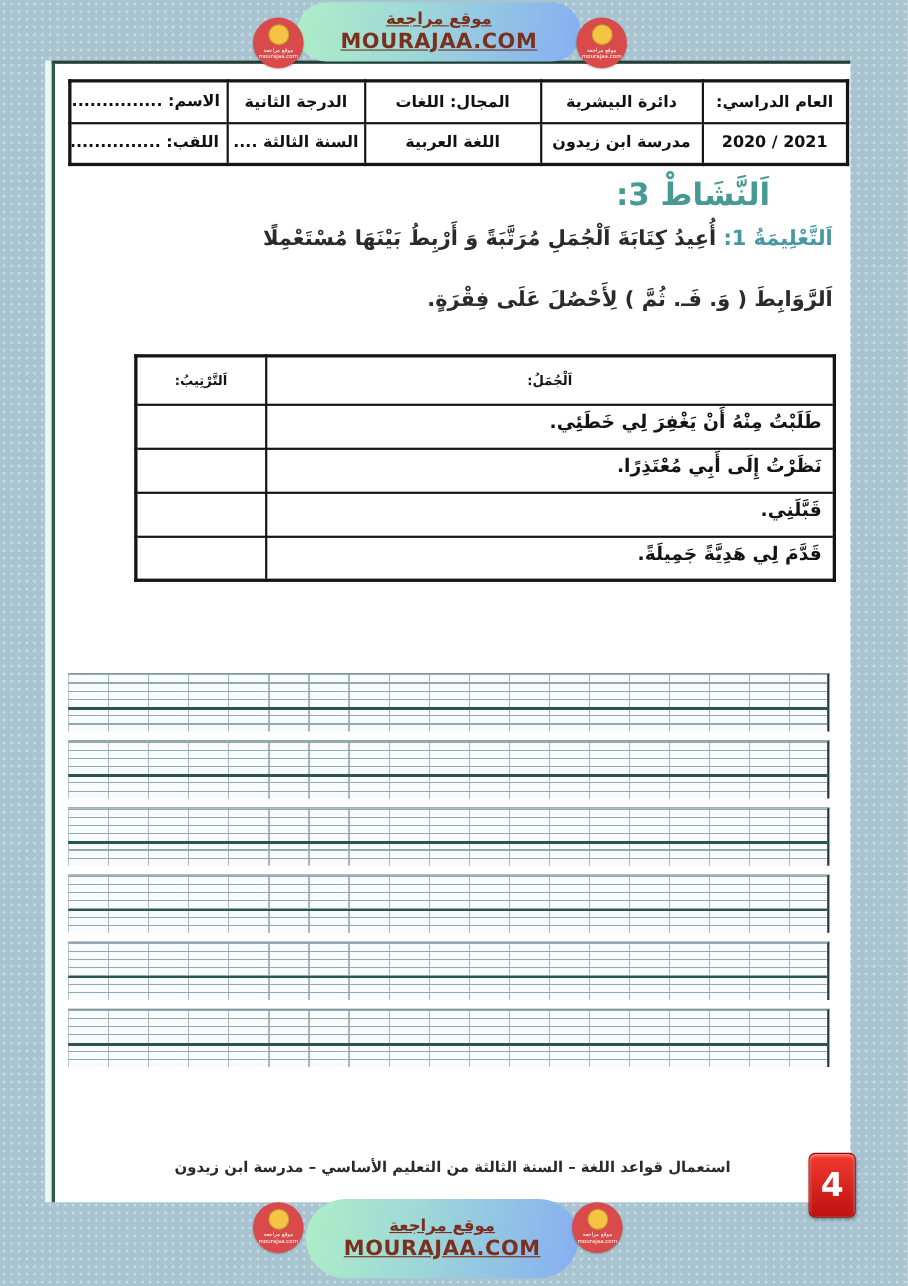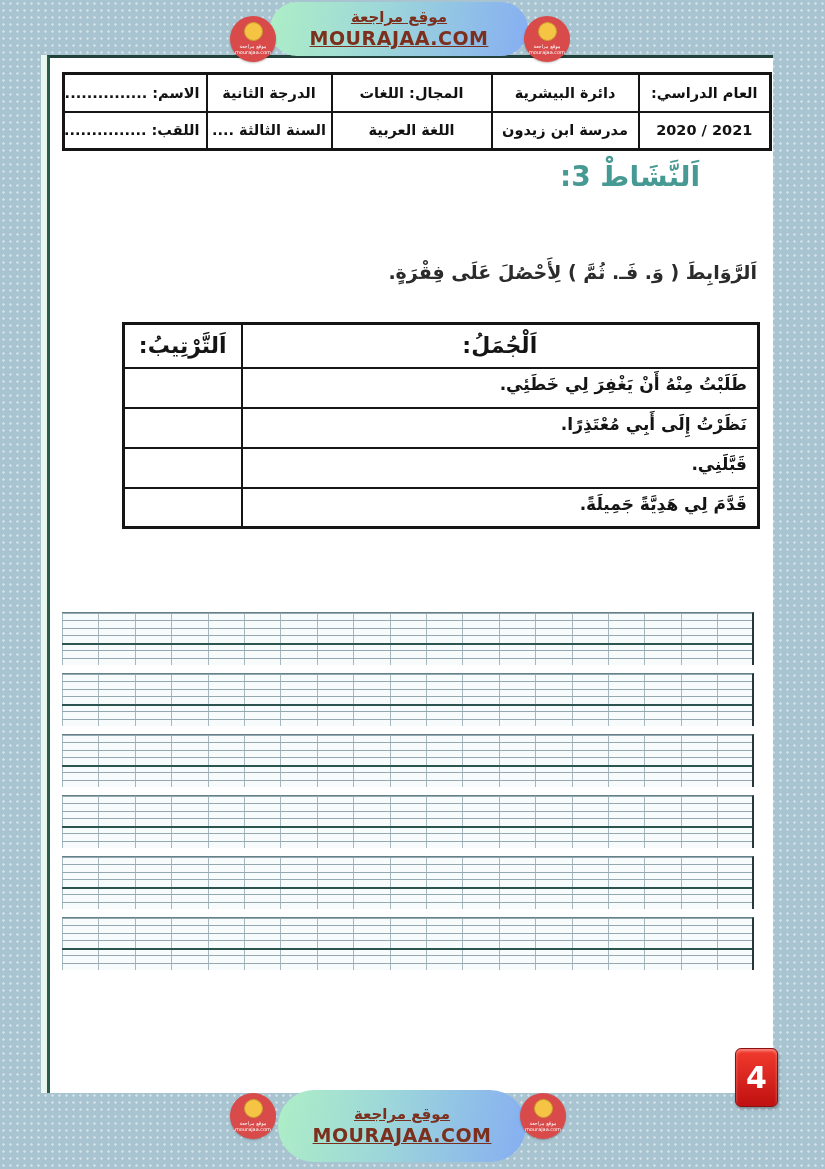--- a/index.html
+++ b/index.html
@@ -44,21 +44,21 @@
   .instr .teal{color:#4699a2;}
   .instr.l1{top:148px;}
   .instr.l2{top:203px;}
   
   .stable{
     position:absolute;left:72px;top:264px;width:635px;
     border-collapse:collapse;table-layout:fixed;
     border:3px solid #151515;
   }
   .stable th,.stable td{border:2px solid #151515;box-sizing:border-box;color:#141414;}
-  .stable th{height:44px;font-size:22px;font-weight:700;text-align:center;}
+  .stable th{height:44px;font-size:12px;font-weight:700;text-align:center;}
   .stable td{height:40px;font-size:17px;font-weight:700;text-align:right;
     vertical-align:top;padding:5px 10px 0 6px;}
   
   .band{
     position:absolute;left:12px;width:692px;height:53px;
     box-sizing:border-box;
     background:
       linear-gradient(to bottom, rgba(0,0,0,0) 30px, #2d5550 30px, #2d5550 32.5px, rgba(0,0,0,0) 32.5px),
       repeating-linear-gradient(to bottom, #93a8b1 0, #93a8b1 1px, rgba(0,0,0,0) 1px, rgba(0,0,0,0) 7.45px),
       repeating-linear-gradient(to right, #a6b7be 0, #a6b7be 1px, rgba(0,0,0,0) 1px, rgba(0,0,0,0) 36.4px),
@@ -137,20 +137,21 @@
         <td>مدرسة ابن زيدون</td>
         <td>اللغة العربية</td>
         <td>السنة الثالثة ....</td>
         <td class="fill">اللقب: ................</td>
       </tr>
     </tbody>
       </table>
 
     <div class="activity-title" dir="rtl">اَلنَّشَاطْ 3:</div>
 
+    <p class="instr l1" dir="rtl"><span class="teal">اَلتَّعْلِيمَةُ 1:</span> <span>أُعِيدُ كِتَابَةَ اَلْجُمَلِ مُرَتَّبَةً وَ أَرْبِطُ بَيْنَهَا مُسْتَعْمِلًا</span></p>
 
     <p class="instr l2" dir="rtl">اَلرَّوَابِطَ ( وَ. فَـ. ثُمَّ ) لِأَحْصُلَ عَلَى فِقْرَةٍ.</p>
 
     <table class="stable" dir="rtl">
       <colgroup>
           <col style="width:517px">
           <col style="width:118px">
         </colgroup>
       <tbody>
           <tr>
@@ -176,20 +177,21 @@
     </tbody>
       </table>
 
     <div class="band b1"></div>
     <div class="band b2"></div>
     <div class="band b3"></div>
     <div class="band b4"></div>
     <div class="band b5"></div>
     <div class="band b6"></div>
 
+    <div class="footer-caption" dir="rtl">استعمال قواعد اللغة – السنة الثالثة من التعليم الأساسي – مدرسة ابن زيدون</div>
     <div class="page-badge">4</div>
   </div>
 
   <div>
     <div class="pill top">
       <a class="ar">موقع مراجعة</a>
       <a class="en">MOURAJAA.COM</a>
     </div>
     <div class="logo-circle tl">
       <div class="logo-yellow"></div>

